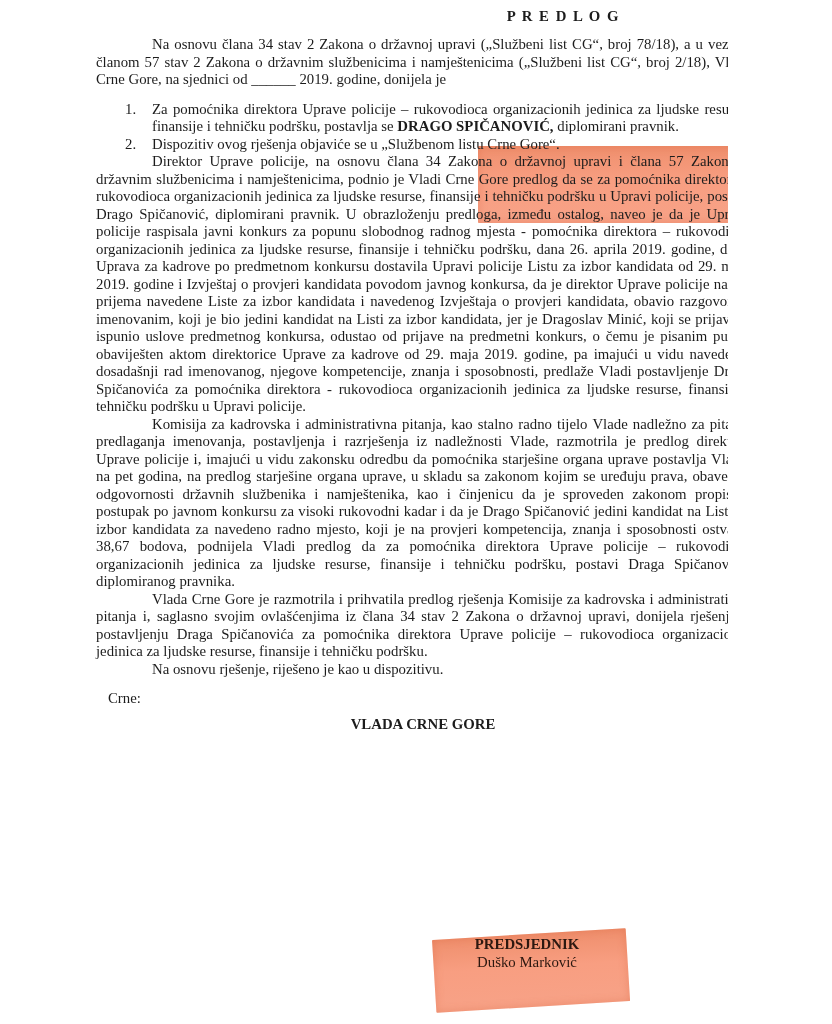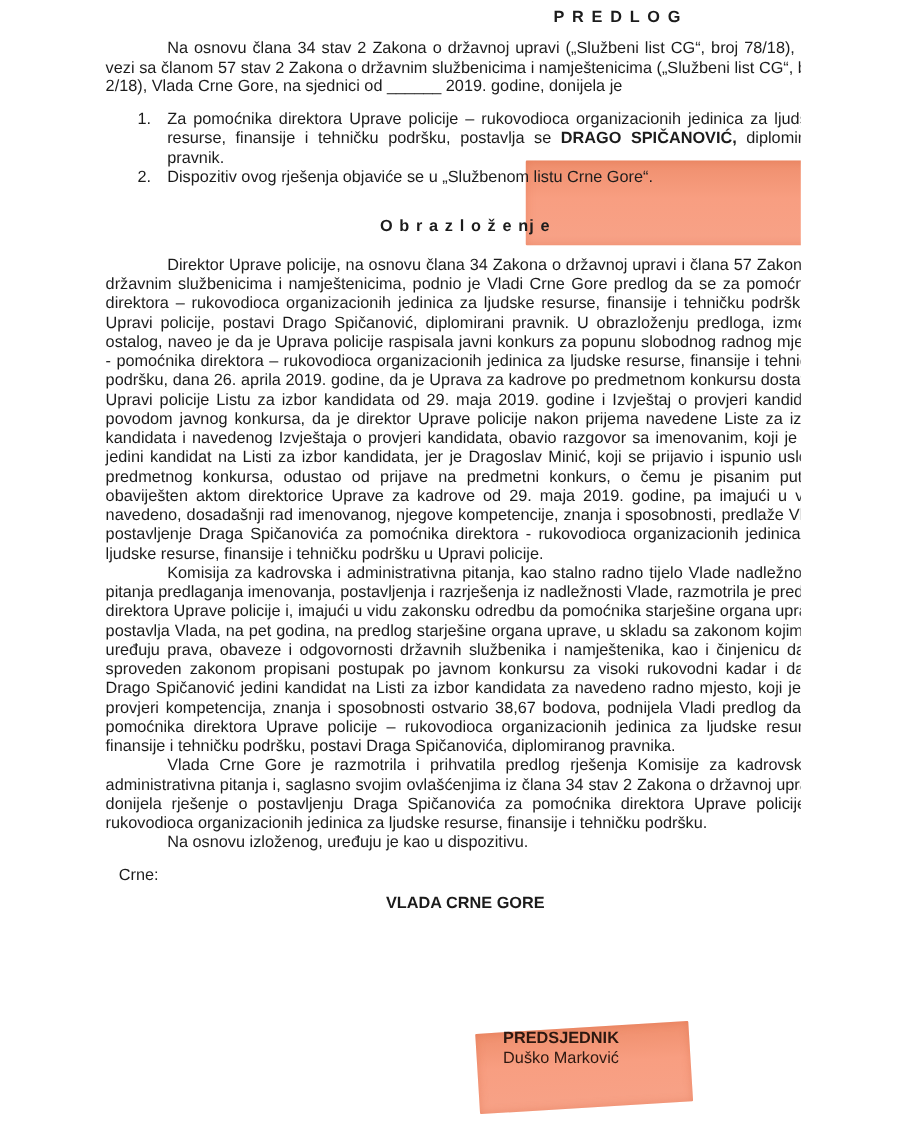--- a/index.html
+++ b/index.html
@@ -1,20 +1,20 @@
 <!DOCTYPE html>
 <html lang="cnr" style="--page-bg: #ffffff; --text: #1c1c1c; --highlight-top: #ef8f6d; --highlight-mid: #f89e81; --highlight-bottom: #f7a287;"><head>
 <meta charset="utf-8">
 <style>
   html,body{margin:0;padding:0;background:#ffffff;}
   .page{
     position:relative;
     width:728px;height:1024px;
     background:var(--page-bg,#ffffff);
-    font-family:Liberation Sans, sans-serif;
+    font-family:Liberation Serif, serif;
     color:var(--text,#1c1c1c);
     font-size:14.8px;line-height:17.5px;
     overflow:hidden;
   }
   
   .hl{
     position:absolute;
     background:linear-gradient(180deg,
       var(--highlight-top,#ef8f6d) 0%,
       var(--highlight-mid,#f89e81) 45%,
@@ -43,21 +43,21 @@
   .t2{text-align:center;font-weight:bold;}
   .list{margin-top:12px;}
   .li{position:relative;padding-left:56px;text-align:justify;}
   .li .num{position:absolute;left:29px;top:0;}
   .t3{margin-top:27px;margin-bottom:18px;text-align:center;font-weight:bold;letter-spacing:1px;}
   .body{text-indent:56px;}
   .broj{margin-top:12px !important;text-align:left !important;text-indent:12px;}
   .place{text-align:left !important;text-indent:12px;}
   .org{margin-top:8px;text-align:center;font-weight:bold;}
   .sig{
-    position:absolute;left:428px;top:936px;width:164px;
+    position:absolute;left:445px;top:936px;width:164px;
     text-align:center;z-index:2;line-height:17.5px;
     color:#2d1810;
   }
   .sig .role{font-weight:bold;}
   b{font-weight:bold;}
 </style>
 </head>
 <body>
 
 <div class="page">
@@ -73,26 +73,25 @@
 
     <div class="list">
       <div class="li">
         <span class="num">1.</span><span>Za pomoćnika direktora Uprave policije – rukovodioca organizacionih jedinica za ljudske resurse, finansije i tehničku podršku, postavlja se </span><b>DRAGO SPIČANOVIĆ,</b><span> diplomirani pravnik.</span>
       </div>
       <div class="li">
         <span class="num">2.</span><span>Dispozitiv ovog rješenja objaviće se u „Službenom listu Crne Gore“.</span>
       </div>
     </div>
 
-    <div class="t3">O b r a z l o ž e nj e</div>
 
     <p class="body">Direktor Uprave policije, na osnovu člana 34 Zakona o državnoj upravi i člana 57 Zakona o državnim službenicima i namještenicima, podnio je Vladi Crne Gore predlog da se za pomoćnika direktora – rukovodioca organizacionih jedinica za ljudske resurse, finansije i tehničku podršku u Upravi policije, postavi Drago Spičanović, diplomirani pravnik. U obrazloženju predloga, između ostalog, naveo je da je Uprava policije raspisala javni konkurs za popunu slobodnog radnog mjesta - pomoćnika direktora – rukovodioca organizacionih jedinica za ljudske resurse, finansije i tehničku podršku, dana 26. aprila 2019. godine,  da je Uprava za kadrove po predmetnom konkursu dostavila Upravi policije Listu za izbor kandidata od 29. maja 2019. godine i Izvještaj o provjeri kandidata povodom javnog konkursa, da je direktor Uprave policije nakon prijema navedene Liste za izbor kandidata i navedenog Izvještaja o provjeri kandidata, obavio razgovor sa imenovanim, koji je bio jedini kandidat na Listi za izbor kandidata, jer je Dragoslav Minić, koji se prijavio i ispunio uslove predmetnog konkursa, odustao od prijave na predmetni konkurs, o čemu je pisanim putem obaviješten aktom direktorice Uprave za kadrove od 29. maja 2019. godine, pa imajući u vidu navedeno, dosadašnji rad imenovanog, njegove kompetencije, znanja i sposobnosti, predlaže Vladi postavljenje Draga Spičanovića za pomoćnika direktora - rukovodioca organizacionih jedinica za ljudske resurse, finansije i tehničku podršku u Upravi policije.</p>
     <p class="body">Komisija za kadrovska i administrativna pitanja, kao stalno radno tijelo Vlade nadležno za pitanja predlaganja imenovanja, postavljenja i razrješenja iz nadležnosti Vlade, razmotrila je predlog direktora Uprave policije i, imajući u vidu zakonsku odredbu da pomoćnika starješine organa uprave postavlja Vlada, na pet godina, na predlog starješine organa uprave, u skladu sa zakonom kojim se uređuju prava, obaveze i odgovornosti državnih službenika i namještenika, kao i činjenicu da je sproveden zakonom propisani postupak po javnom konkursu za visoki rukovodni kadar i da je Drago Spičanović jedini kandidat na Listi za izbor kandidata za navedeno radno mjesto, koji je na provjeri kompetencija, znanja i sposobnosti ostvario 38,67 bodova, podnijela Vladi predlog da za pomoćnika direktora Uprave policije – rukovodioca organizacionih jedinica za ljudske resurse, finansije i tehničku podršku, postavi Draga Spičanovića, diplomiranog pravnika.</p>
     <p class="body">Vlada Crne Gore je razmotrila i prihvatila predlog rješenja Komisije za kadrovska i administrativna pitanja i, saglasno svojim ovlašćenjima iz člana 34 stav 2 Zakona o državnoj upravi, donijela rješenje o postavljenju Draga Spičanovića za pomoćnika direktora Uprave policije – rukovodioca organizacionih jedinica za ljudske resurse, finansije i tehničku podršku.</p>
-    <p class="body">Na osnovu izloženog, uređuju je kao u dispozitivu.</p>
+    <p class="body">Na osnovu rješenje, riješeno je kao u dispozitivu.</p>
 
     <p class="broj">Crne:</p>
     <div class="org">VLADA CRNE GORE</div>
 
   </div>
 
   <div class="hl hl-2"></div>
 
   <div class="sig">
     <div class="role">PREDSJEDNIK</div>

